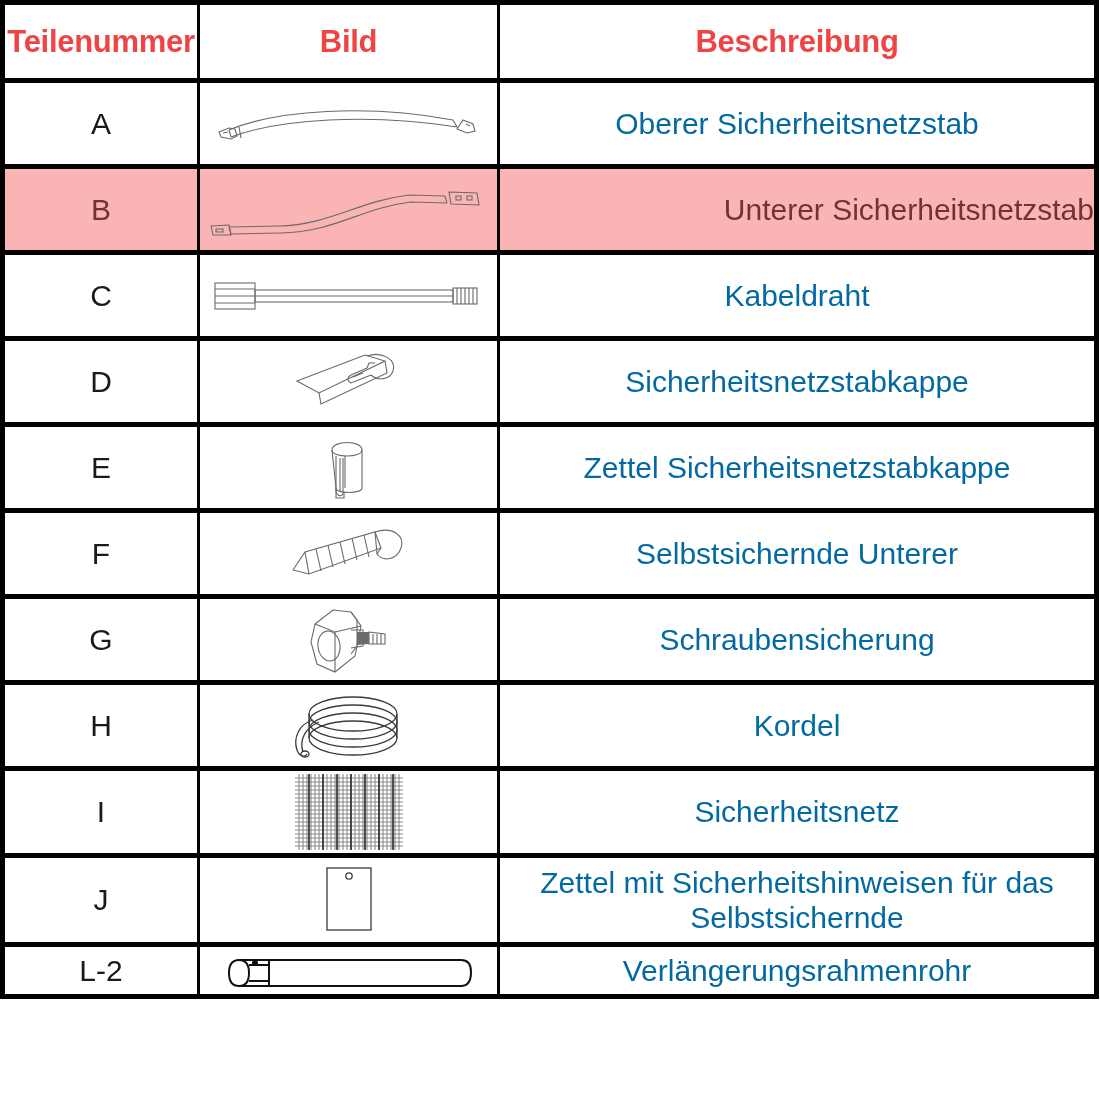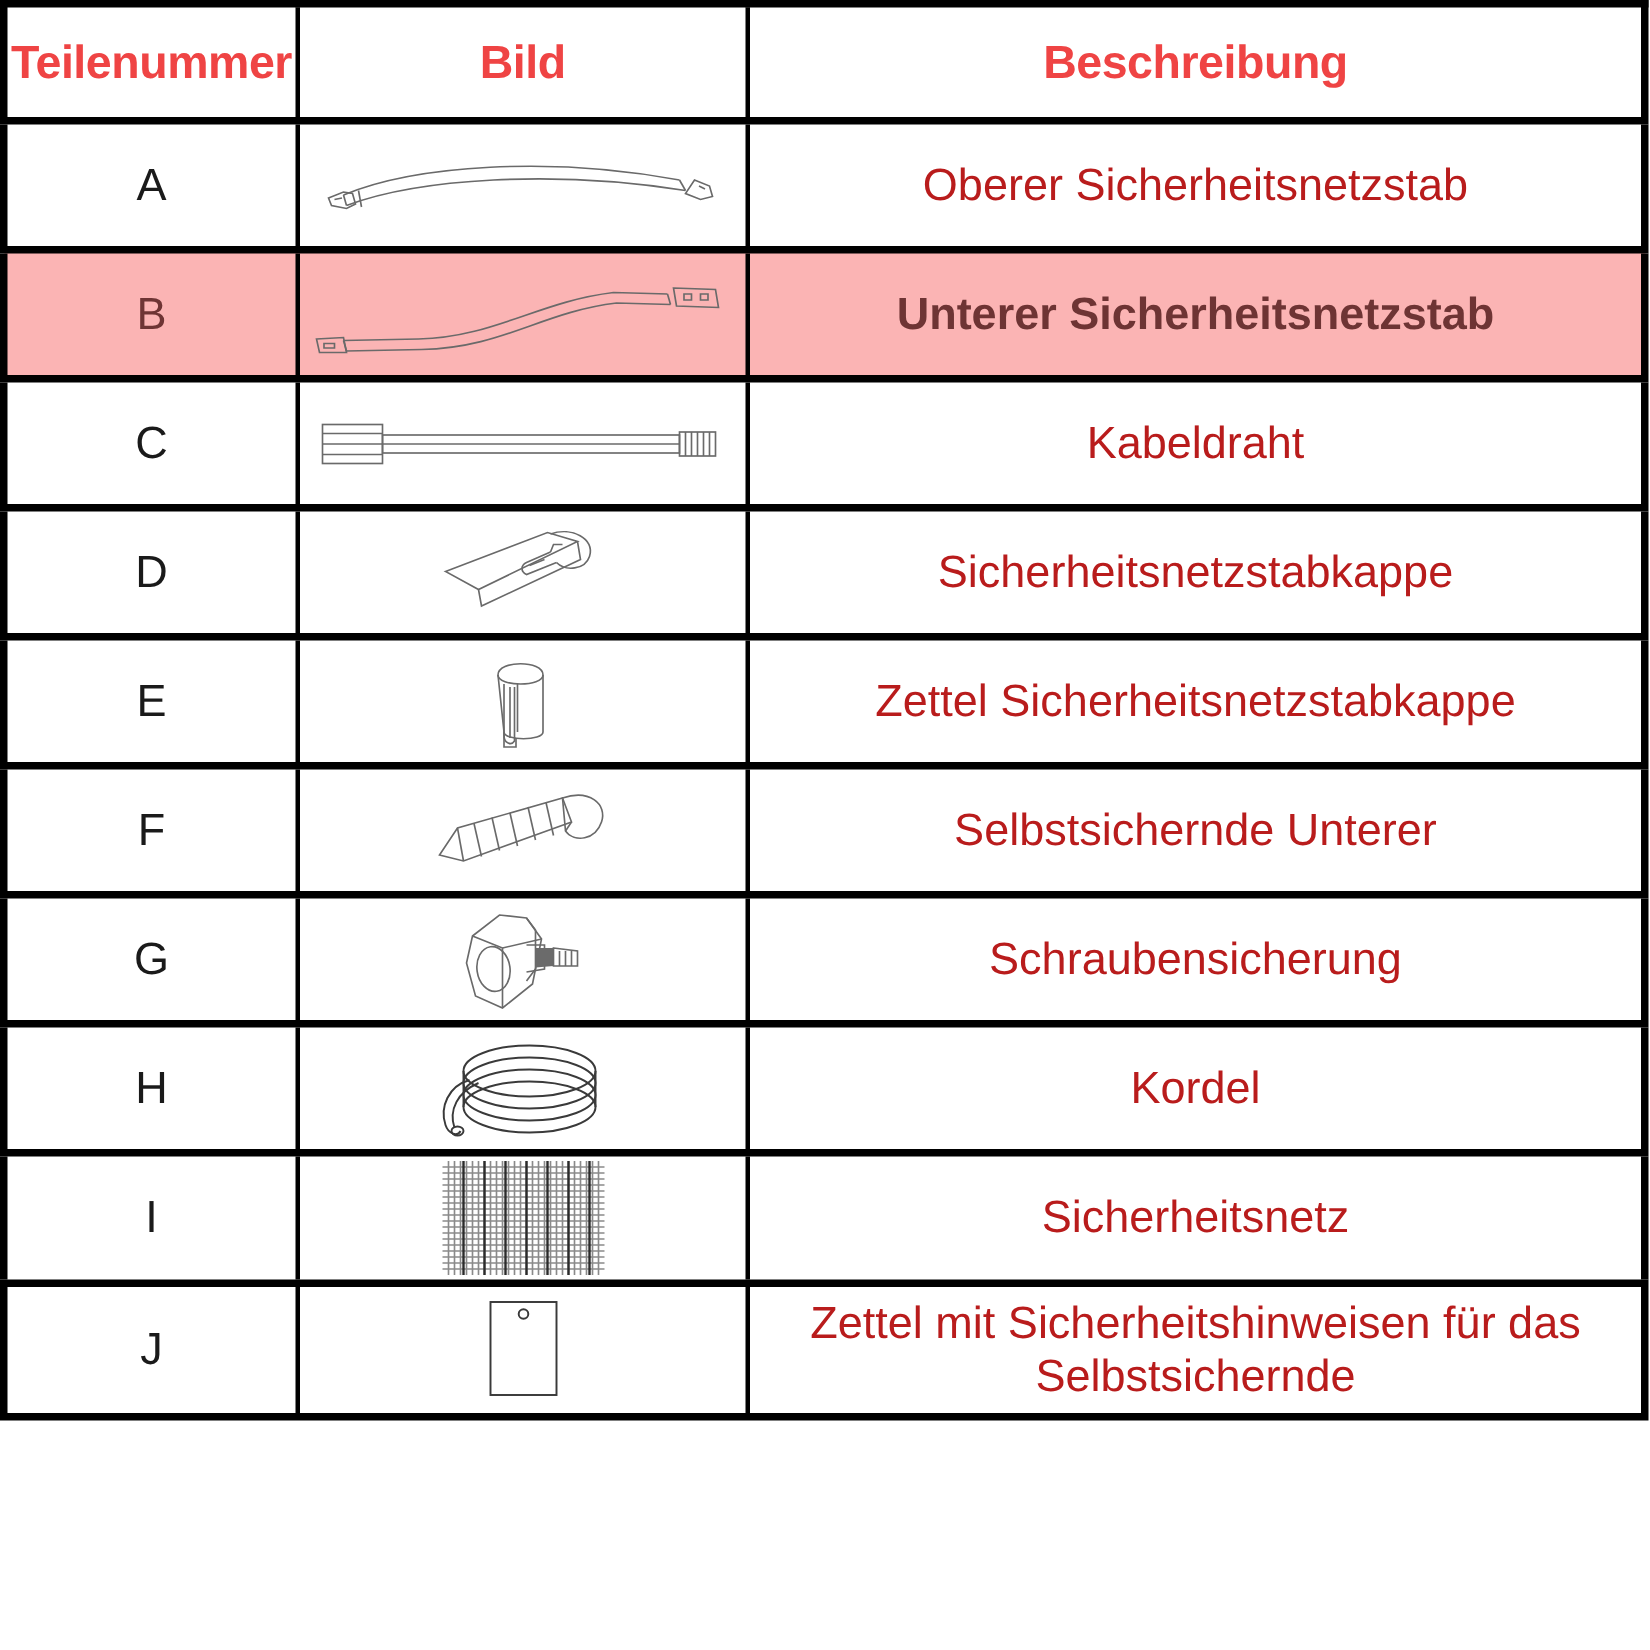--- a/index.html
+++ b/index.html
@@ -54,38 +54,37 @@
   tbody tr.row-l2 { height: 52px; }
 
   td.cell-num {
     text-align: center;
     font-size: 30px;
     color: #1a1a1a;
   }
   td.cell-desc {
     text-align: center;
     font-size: 30px;
-    color: #b91c1c;
+    color: #0369a1;
     line-height: 1.18;
     padding: 0 8px;
   }
   td.cell-img {
     text-align: center;
     line-height: 0;
   }
   td.cell-img svg { display: inline-block; vertical-align: middle; }
 
   
   tr.highlight td { background: #fbb4b4; }
   tr.highlight td.cell-num { color: #6e3434; }
   tr.highlight td.cell-desc {
     color: #6e3434;
-    text-align: center;
+    text-align: right;
     padding-left: 6px;
-    font-weight: bold;
   }
 
   tbody tr.row-l2 td { border-bottom: none; }
   tbody tr.row-l2 td.cell-num,
   tbody tr.row-l2 td.cell-desc { vertical-align: top; padding-top: 6px; }
   tbody tr.row-l2 td.cell-img { vertical-align: top; }
 
   .line { fill: none; stroke: #6a6a6a; stroke-width: 1.1; }
   .line-d { fill: none; stroke: #3a3a3a; stroke-width: 1.3; }
   .line-dark { fill: none; stroke: #111; stroke-width: 2; }
@@ -267,15 +266,28 @@
       <td class="cell-img">
         <svg width="60" height="72" viewBox="0 0 60 72">
           <rect class="line-d" x="8" y="4" width="44" height="62" fill="#ffffff"></rect>
           <circle class="line-d" cx="30" cy="12" r="3.2" fill="#555"></circle>
         </svg>
       </td>
       <td class="cell-desc">Zettel mit Sicherheitshinweisen für das Selbstsichernde</td>
     </tr>
 
 
+    <tr class="row-l2">
+      <td class="cell-num">L-2</td>
+      <td class="cell-img">
+        <svg width="252" height="46" viewBox="0 0 252 46">
+          <path class="line-dark" d="M16 12 L238 12 C246 12,248 18,248 24 C248 32,246 38,238 38 L16 38"></path>
+          <path class="line-dark" d="M16 12 C8 12,6 18,6 25 C6 32,8 38,16 38 C24 38,26 32,26 25 C26 18,24 12,16 12 Z"></path>
+          <path class="line-dark" d="M26 17 L46 17 M26 33 L46 33"></path>
+          <path class="line-dark" d="M46 12 L46 38"></path>
+          <circle fill="#111" cx="32" cy="15" r="3"></circle>
+        </svg>
+      </td>
+      <td class="cell-desc">Verlängerungsrahmenrohr</td>
+    </tr>
 
   </tbody>
 </table>
 
 </body></html>

